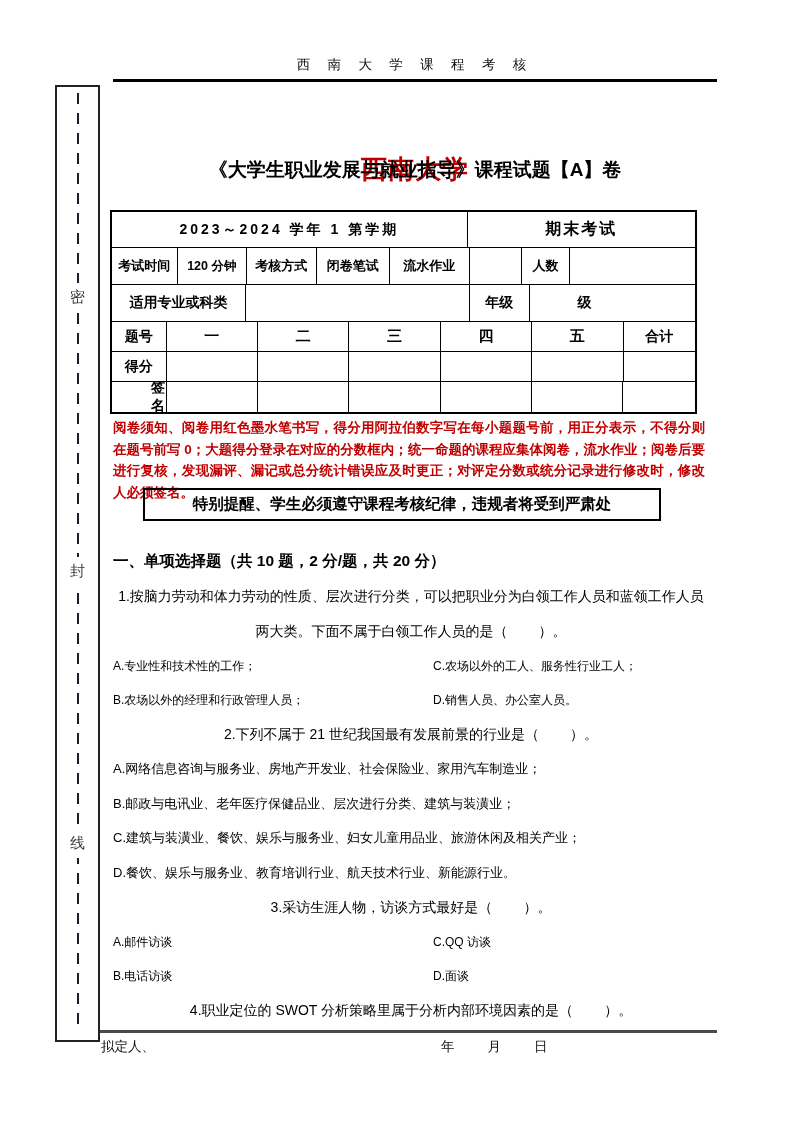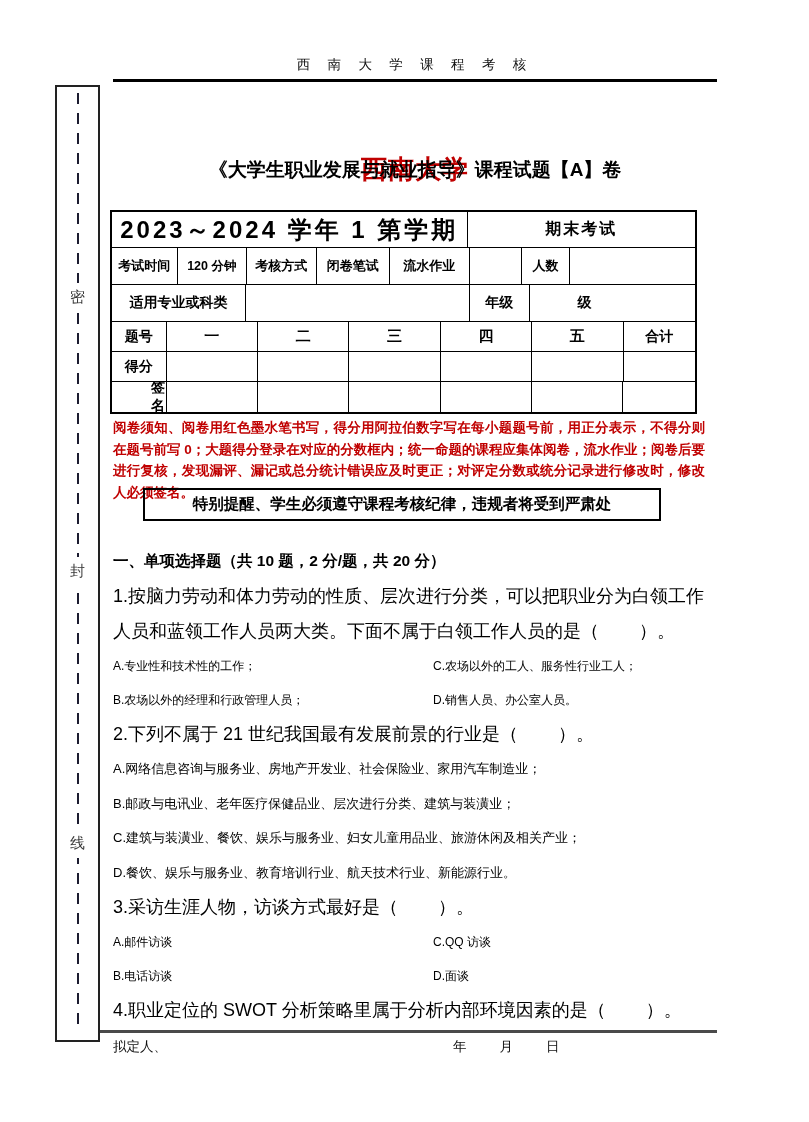--- a/index.html
+++ b/index.html
@@ -30,50 +30,50 @@
 
   
   .tbl{position:absolute;left:110px;top:210px;width:587px;border:2.5px solid #000;
        box-sizing:border-box;font-weight:bold;}
   .trow{display:flex;width:100%;box-sizing:border-box;}
   .tcell{box-sizing:border-box;border-right:1.5px solid #000;border-bottom:1.5px solid #000;
          display:flex;align-items:center;justify-content:center;overflow:hidden;}
   .tcell:last-child{border-right:none;}
   .trow:last-child .tcell{border-bottom:none;padding-left:39px;}
   .r1{height:36px}.r2{height:37px}.r3{height:37px}.r4{height:30px}.r5{height:30px}.r6{height:30px}
-  .sem{font-size:24px;letter-spacing:3px;}
+  .sem{font-size:14px;letter-spacing:3px;}
   .final{font-size:16px;letter-spacing:2px;}
   .lab13{font-size:13px;}
   .lab12{font-size:12.5px;}
   .lab14{font-size:14px;}
   .num15{font-size:15px;}
   .grade-suffix-cell{justify-content:center;}
   .grade-suffix-cell span{transform:translateX(-28px);}
 
   
   .notice{position:absolute;left:113px;top:417px;width:592px;font-size:13.5px;font-weight:bold;
           color:#c00000;line-height:21.5px;text-align:justify;white-space:pre-wrap;}
 
   
   .warnbox{position:absolute;left:143px;top:488px;width:518px;height:33px;border:2px solid #000;
            box-sizing:border-box;display:flex;align-items:center;justify-content:center;
            font-size:15.5px;font-weight:bold;color:#000;}
 
   
   .qarea{position:absolute;left:113px;top:543px;width:596px;}
   .sec-head{font-size:15.5px;font-weight:bold;line-height:36px;}
-  .q-text{font-size:18px;line-height:35px;white-space:pre-wrap;}
+  .q-text{font-size:14px;line-height:35px;white-space:pre-wrap;text-align:center;}
   .opt-row{display:flex;font-size:12px;line-height:34px;white-space:pre-wrap;}
   .opt-left{width:320px;}
   .opt-right{flex:1;}
   .opt-line{font-size:13px;line-height:34.5px;white-space:pre-wrap;}
 
   
   .foot-rule{position:absolute;left:100px;top:1030px;width:617px;height:2.5px;background:#4a4a4a;}
-  .foot{position:absolute;left:113px;top:1038px;width:596px;
+  .foot{position:absolute;left:101px;top:1038px;width:596px;
         font-family:"Liberation Serif","DejaVu Serif",serif;font-size:13.5px;color:#111;
         display:flex;align-items:center;}
   .foot-left{width:340px;}
   .foot-date{letter-spacing:2px;white-space:pre-wrap;}
 </style>
 </head>
 <body>
 
 <div id="page">
 

